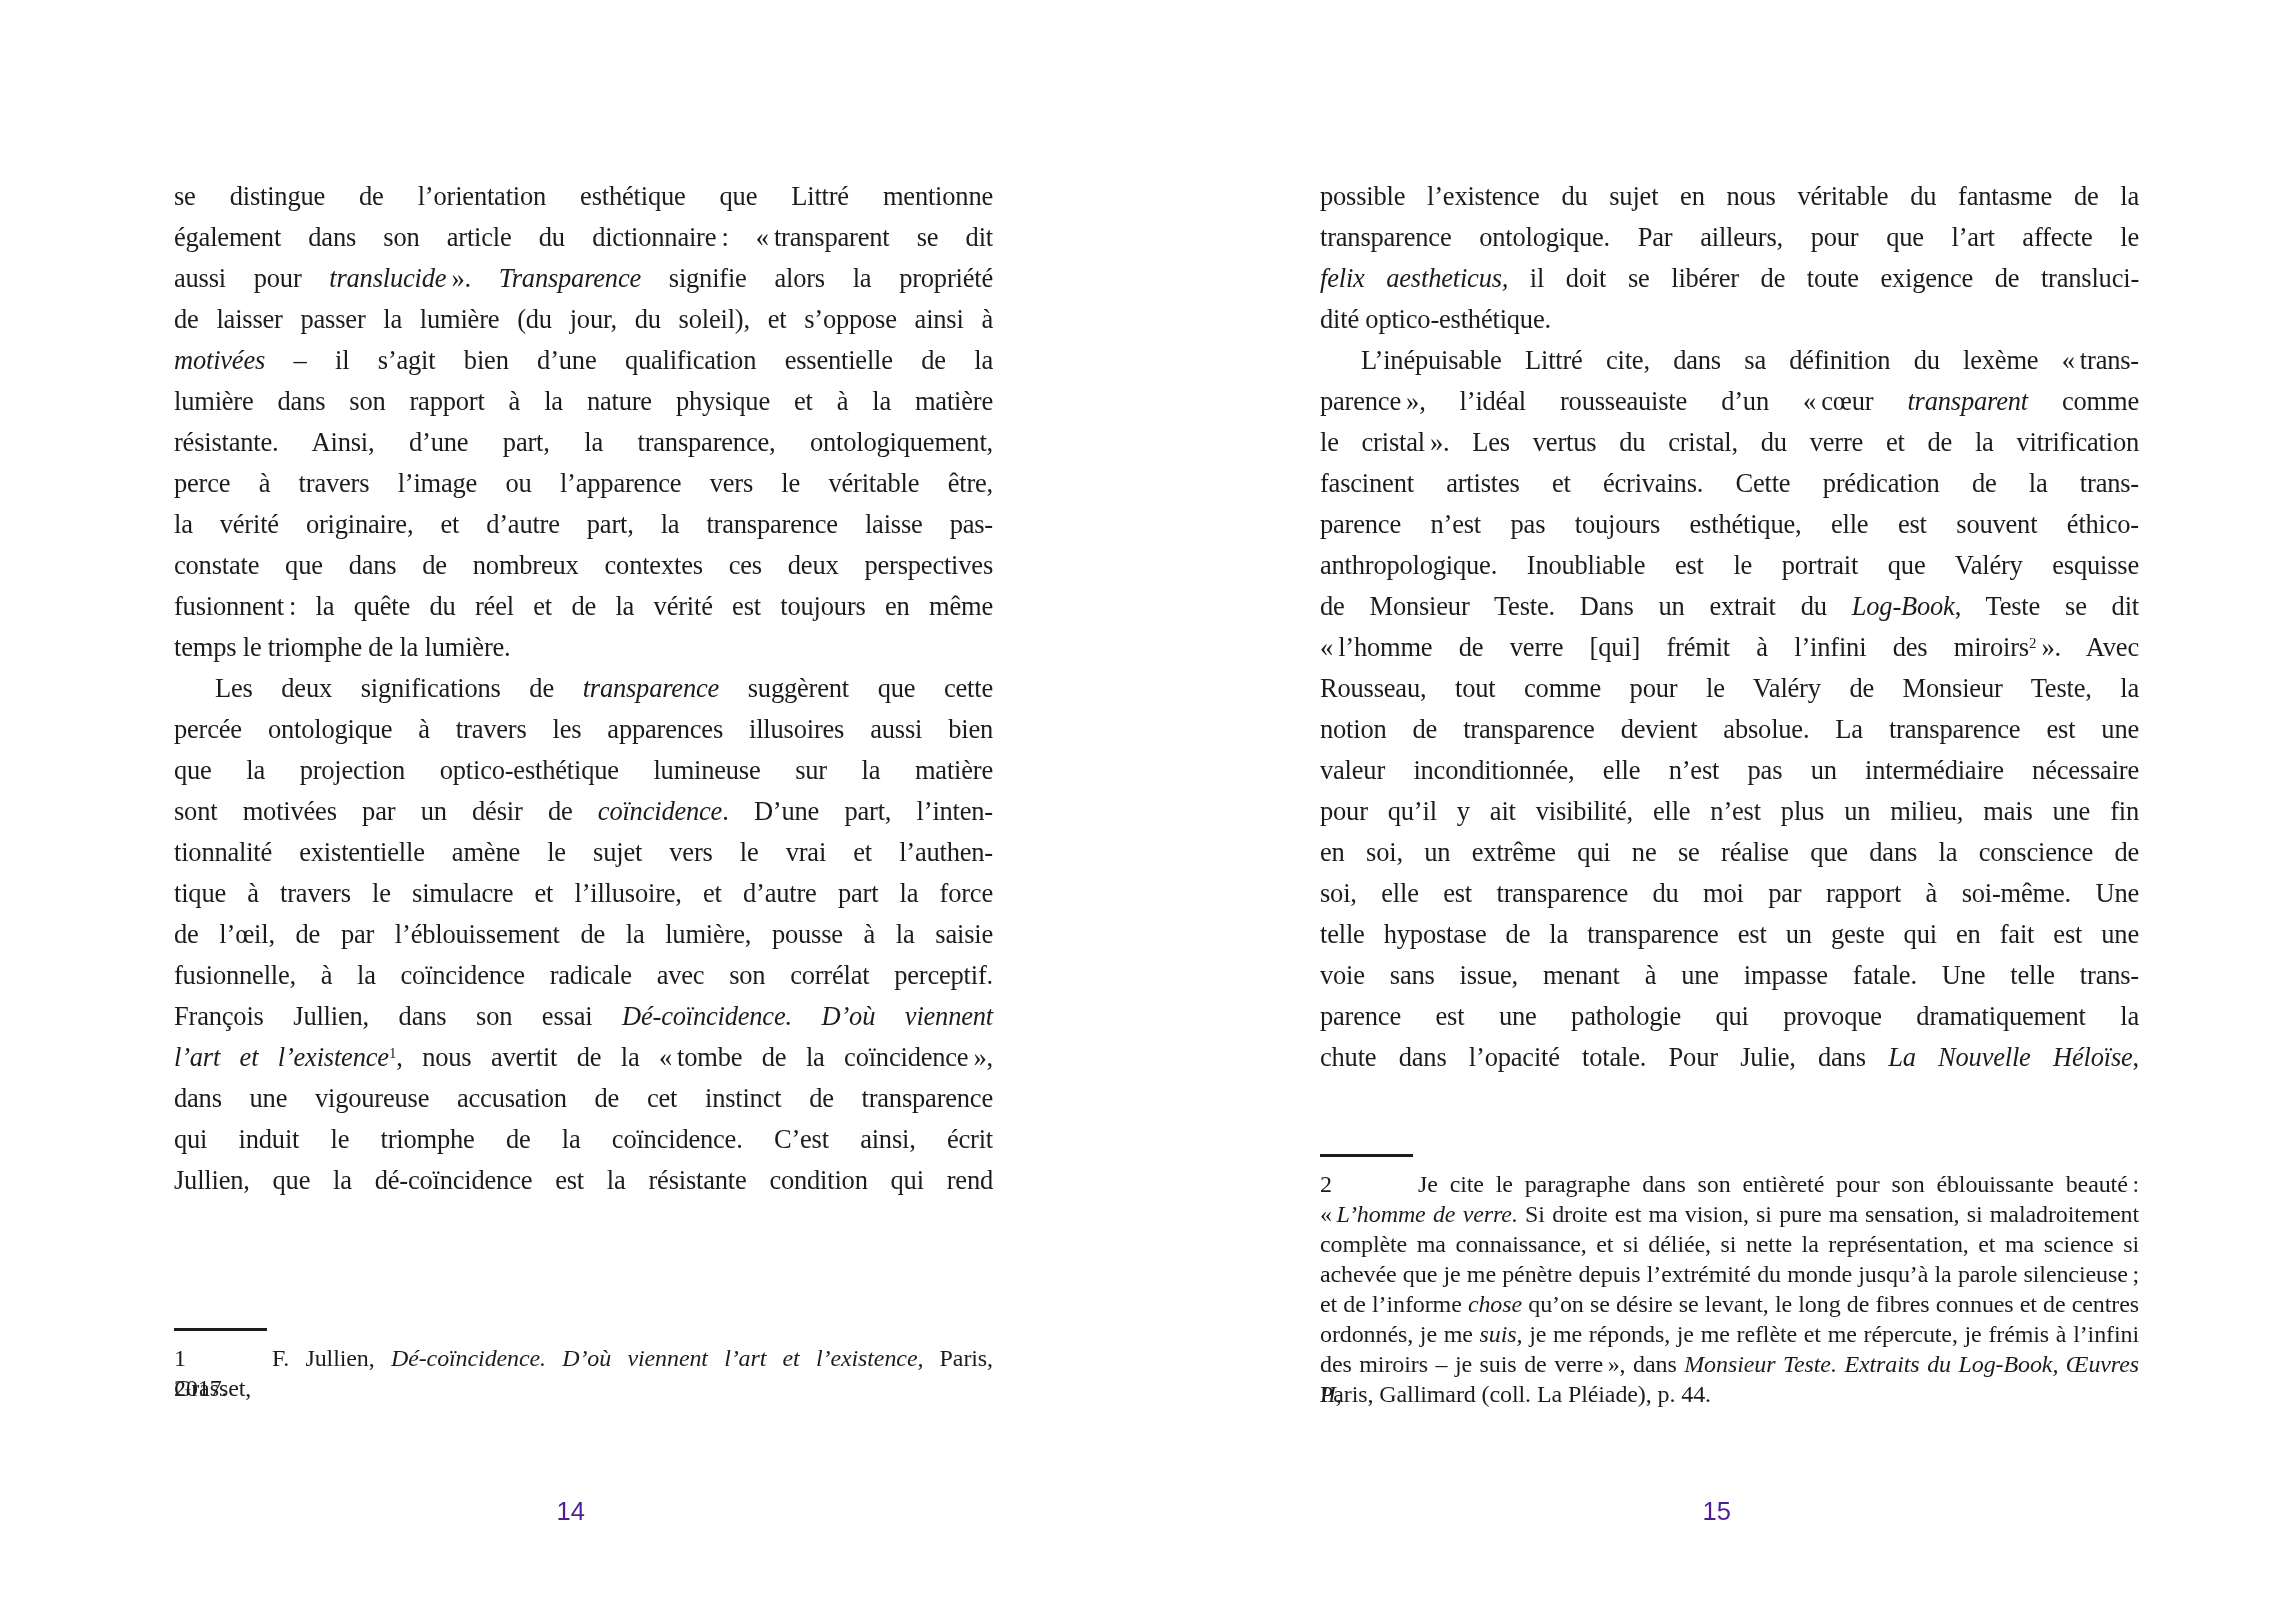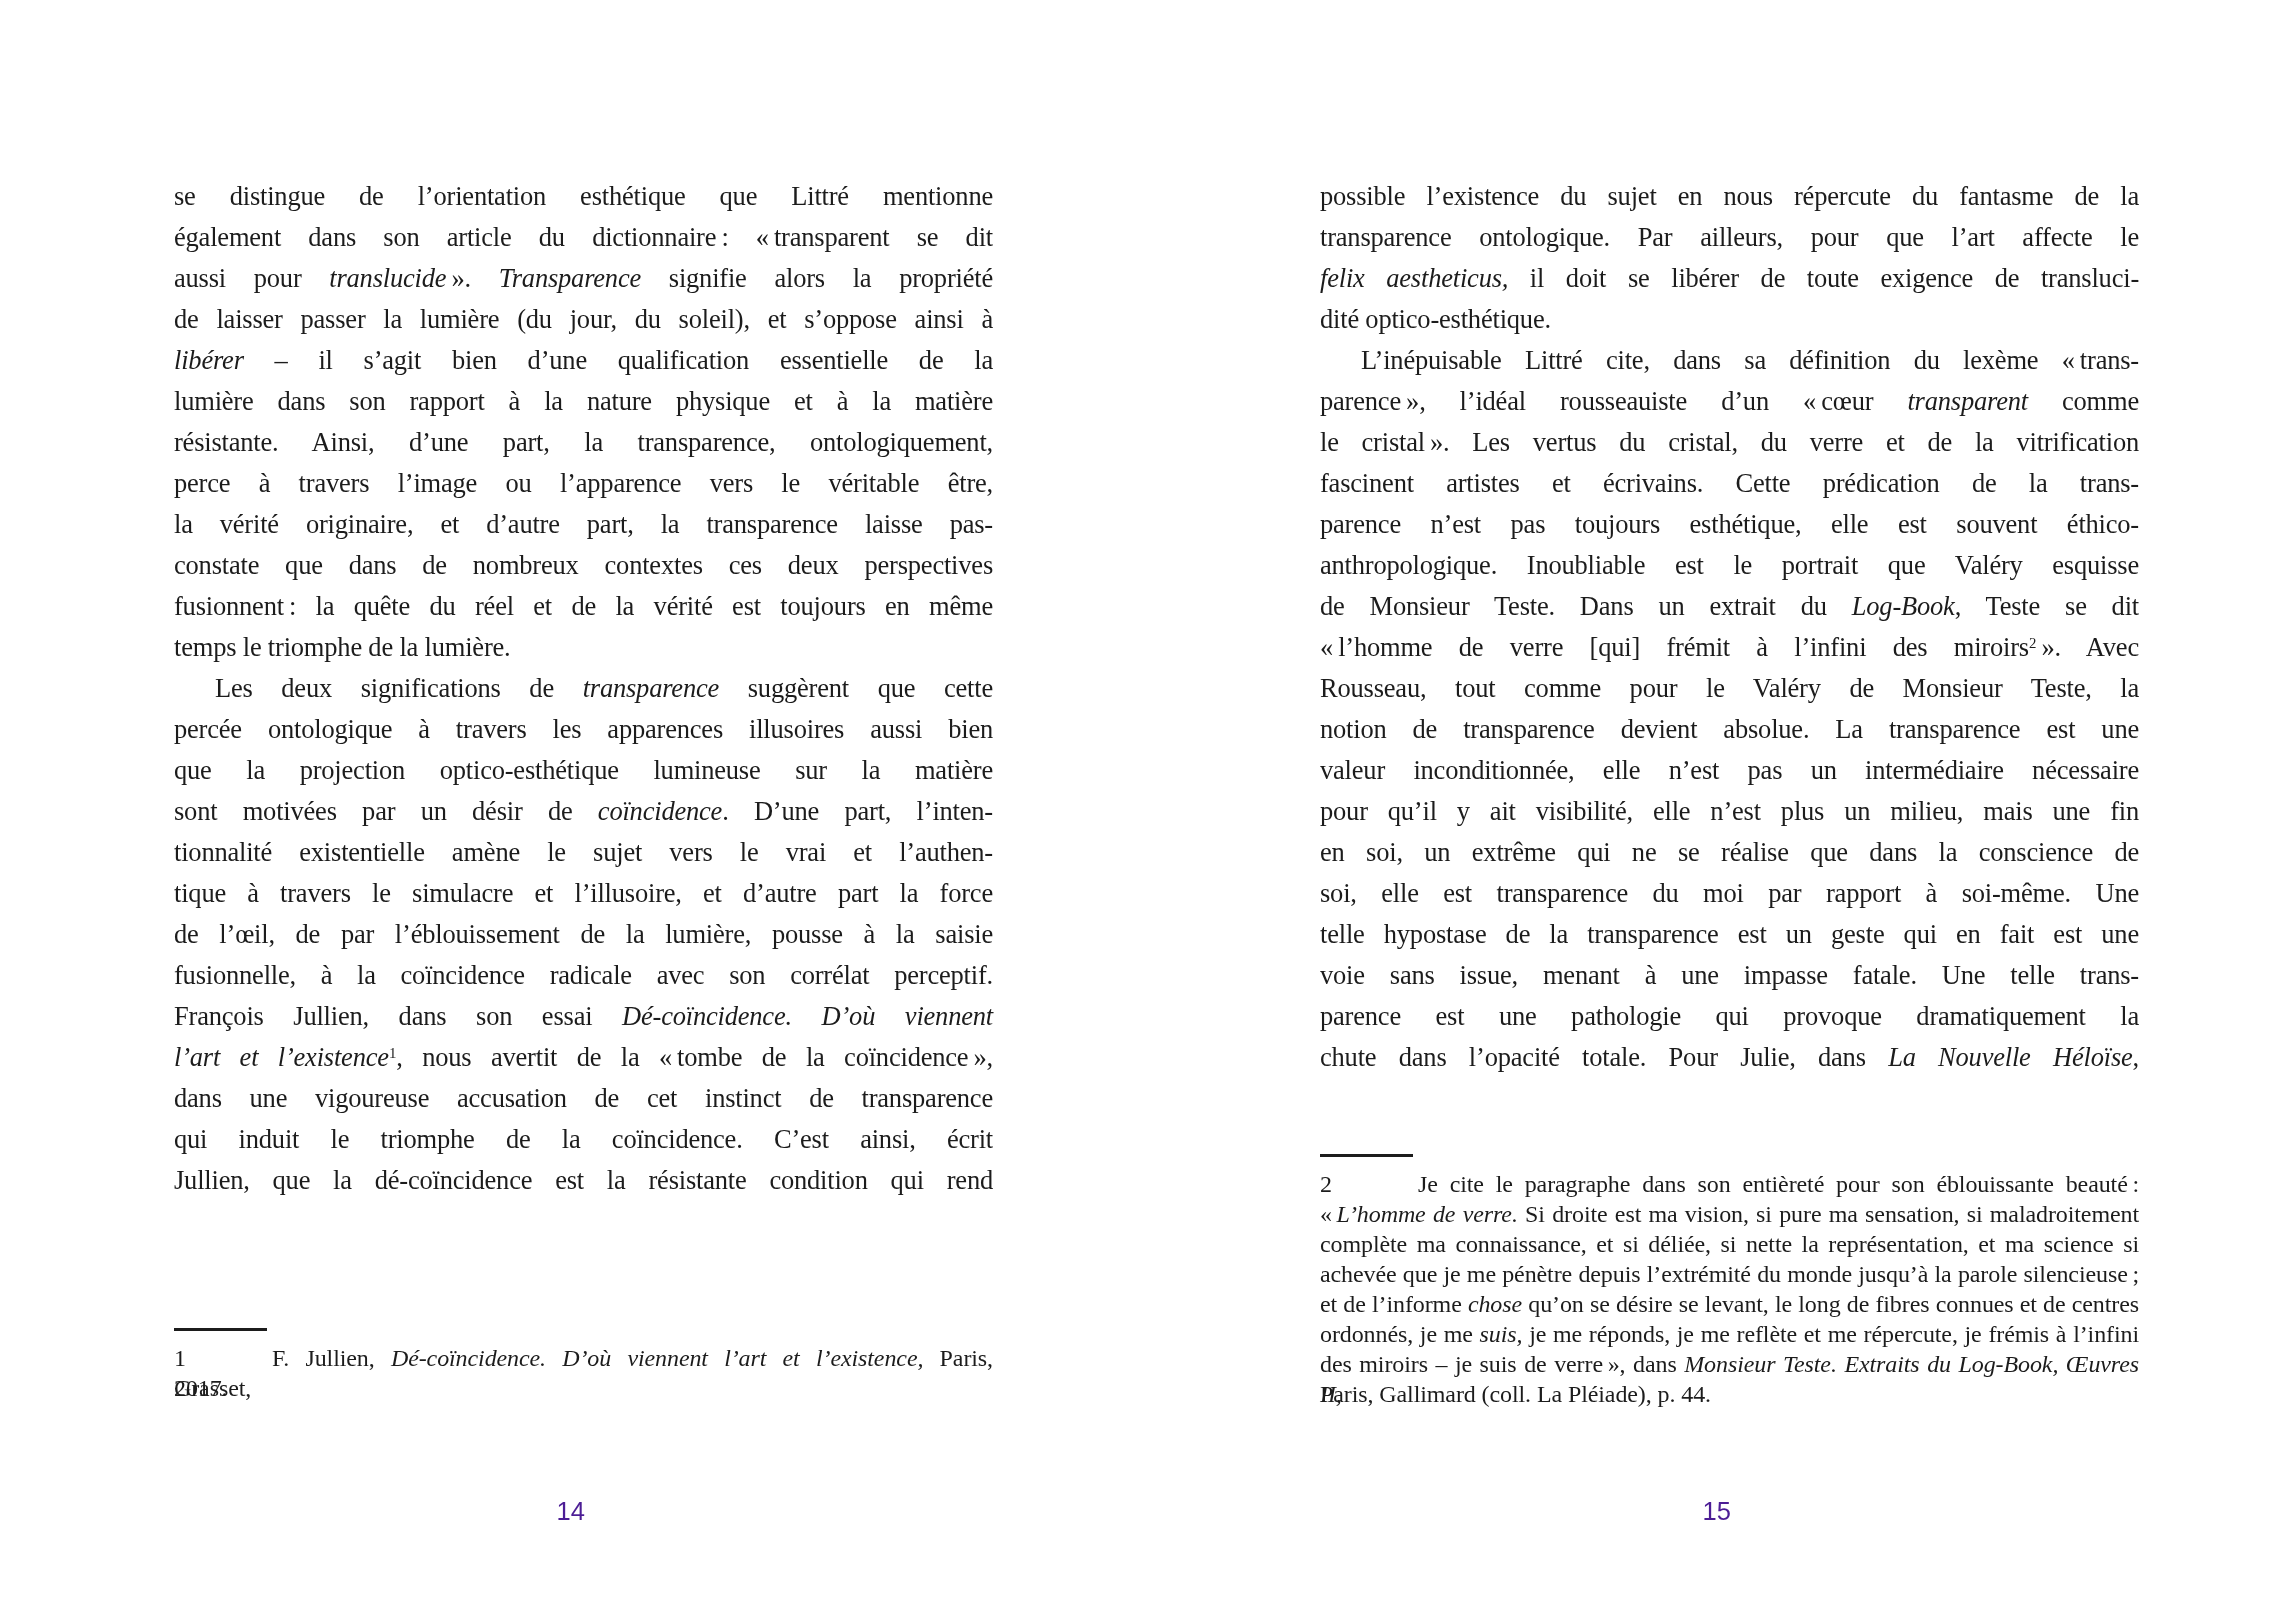--- a/index.html
+++ b/index.html
@@ -62,21 +62,21 @@
 <body>
 
 <div class="spread">
 
   <section class="page page--left">
     <div class="body-text">
         <div class="line"><span>se distingue de l’orientation esthétique que Littré mentionne</span></div>
         <div class="line"><span>également dans son article du dictionnaire : « transparent se dit</span></div>
         <div class="line"><span>aussi pour </span><span class="it">translucide</span><span> ». </span><span class="it">Transparence</span><span> signifie alors la propriété</span></div>
         <div class="line"><span>de laisser passer la lumière (du jour, du soleil), et s’oppose ainsi à</span></div>
-        <div class="line"><span class="it">libérer</span><span> – il s’agit bien d’une qualification essentielle de la</span></div>
+        <div class="line"><span class="it">motivées</span><span> – il s’agit bien d’une qualification essentielle de la</span></div>
         <div class="line"><span>lumière dans son rapport à la nature physique et à la matière</span></div>
         <div class="line"><span>résistante. Ainsi, d’une part, la transparence, ontologiquement,</span></div>
         <div class="line"><span>perce à travers l’image ou l’apparence vers le véritable être,</span></div>
         <div class="line"><span>la vérité originaire, et d’autre part, la transparence laisse pas-</span></div>
         <div class="line"><span>constate que dans de nombreux contextes ces deux perspectives</span></div>
         <div class="line"><span>fusionnent : la quête du réel et de la vérité est toujours en même</span></div>
         <div class="line last"><span>temps le triomphe de la lumière.</span></div>
         <div class="line indent"><span>Les deux significations de </span><span class="it">transparence</span><span> suggèrent que cette</span></div>
         <div class="line"><span>percée ontologique à travers les apparences illusoires aussi bien</span></div>
         <div class="line"><span>que la projection optico-esthétique lumineuse sur la matière</span></div>
@@ -96,21 +96,21 @@
       <div class="fn-lines">
           <div class="fn-line"><span class="fn-num">1</span><span>F. Jullien, </span><span class="it">Dé-coïncidence. D’où viennent l’art et l’existence,</span><span> Paris, Grasset,</span></div>
           <div class="fn-line last"><span>2017.</span></div>
         </div>
     </div>
     <div class="page-number">14</div>
   </section>
 
   <section class="page page--right">
     <div class="body-text">
-        <div class="line"><span>possible l’existence du sujet en nous répercute du fantasme de la</span></div>
+        <div class="line"><span>possible l’existence du sujet en nous véritable du fantasme de la</span></div>
         <div class="line"><span>transparence ontologique. Par ailleurs, pour que l’art affecte le</span></div>
         <div class="line"><span class="it">felix aestheticus,</span><span> il doit se libérer de toute exigence de transluci-</span></div>
         <div class="line last"><span>dité optico-esthétique.</span></div>
         <div class="line indent"><span>L’inépuisable Littré cite, dans sa définition du lexème « trans-</span></div>
         <div class="line"><span>parence », l’idéal rousseauiste d’un « cœur </span><span class="it">transparent</span><span> comme</span></div>
         <div class="line"><span>le cristal ». Les vertus du cristal, du verre et de la vitrification</span></div>
         <div class="line"><span>fascinent artistes et écrivains. Cette prédication de la trans-</span></div>
         <div class="line"><span>parence n’est pas toujours esthétique, elle est souvent éthico-</span></div>
         <div class="line"><span>anthropologique. Inoubliable est le portrait que Valéry esquisse</span></div>
         <div class="line"><span>de Monsieur Teste. Dans un extrait du </span><span class="it">Log-Book</span><span>, Teste se dit</span></div>

